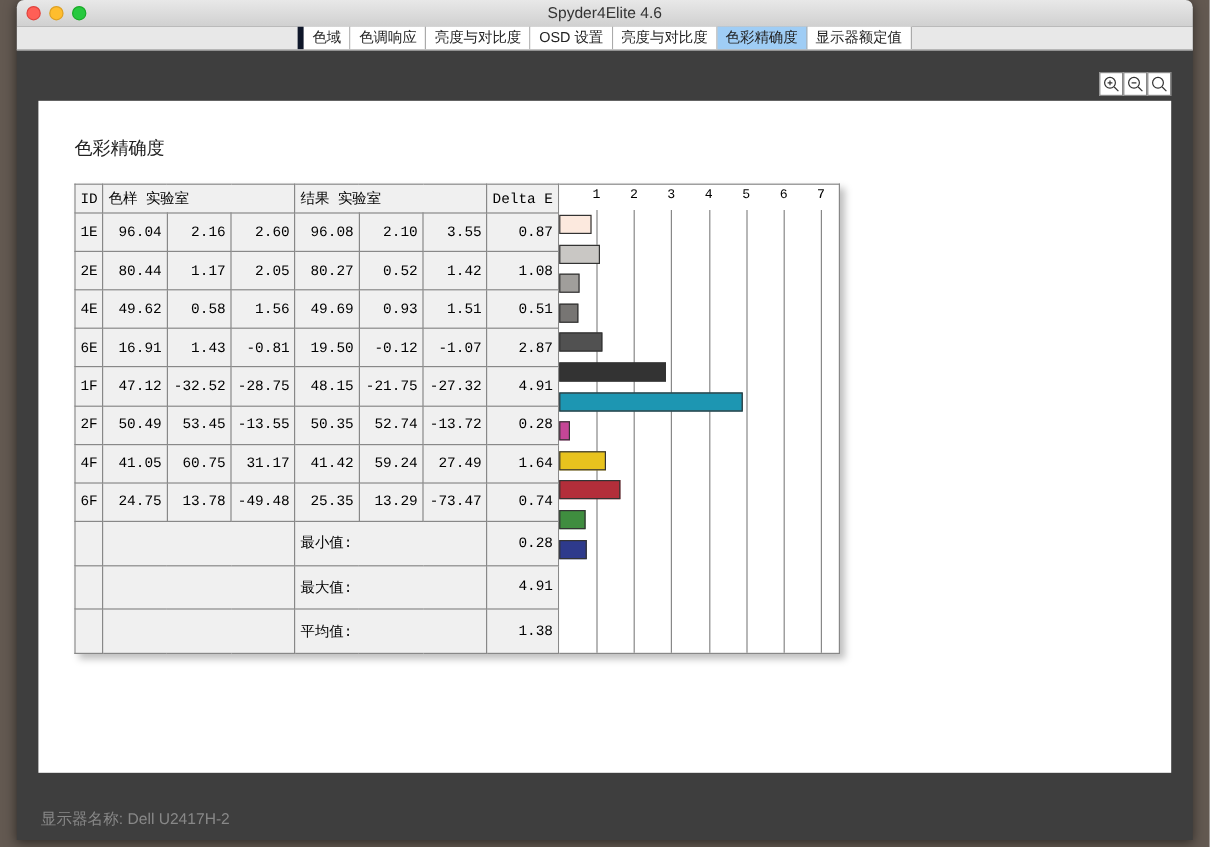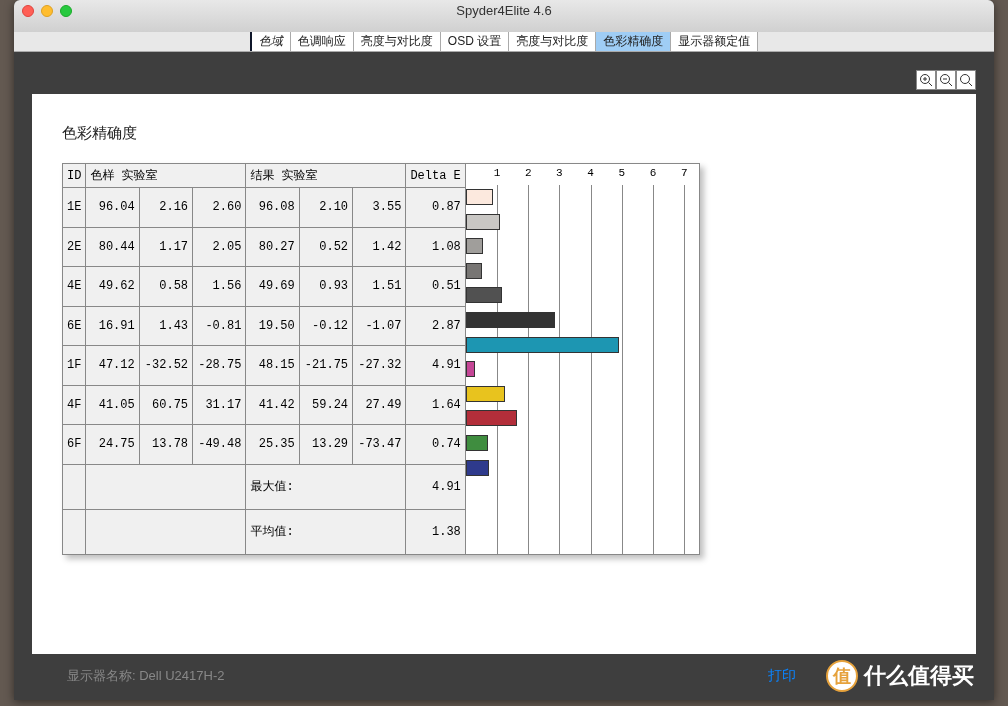--- a/index.html
+++ b/index.html
@@ -1,47 +1,47 @@
 <!DOCTYPE html>
 <html><head>
 <meta charset="utf-8">
 <style>
 * { box-sizing: border-box; margin: 0; padding: 0; }
 body { font-family: "Helvetica Neue", Arial, sans-serif; font-size: 12px; background: #635951; width: 1008px; height: 706px; overflow: hidden; position: relative; }
 .window { position: absolute; left: 14px; top: 0; width: 980px; height: 700px; background: #3e3e3e; border-radius: 6px 6px 0 0; box-shadow: 0 2px 10px rgba(0,0,0,0.5); }
-.titlebar { height: 32px; background: linear-gradient(#e8e8e8, #d0d0d0); border-radius: 6px 6px 0 0; position: relative; text-align: center; line-height: 22px; font-size: 13px; color: #333; }
+.titlebar { height: 22px; background: linear-gradient(#e8e8e8, #d0d0d0); border-radius: 6px 6px 0 0; position: relative; text-align: center; line-height: 22px; font-size: 13px; color: #333; }
 .traffic { position: absolute; left: 8px; top: 5px; display: flex; gap: 7px; }
 .dot { width: 12px; height: 12px; border-radius: 50%; }
 .dot-close { background: #ff5f56; border: 0.5px solid #e0443e;}
 .dot-min { background: #ffbd2e; border: 0.5px solid #dea123;}
 .dot-max { background: #27c93f; border: 0.5px solid #1aab29;}
 .tabbar { height: 20px; background: #e8e8e8; display: flex; justify-content: center; align-items: stretch; border-bottom: 1px solid #aaa;}
 .tab { padding: 0 7px; font-size: 12px; color: #222; border-right: 1px solid #aaa; display:flex; align-items:center; cursor: pointer; background:#fff;}
-.tab:first-child { border-left: 2px solid #0f172a; font-style: italic; }
+.tab:first-child { border-left: 5px solid #0f172a; }
 .tab.active { background: #9fcdf5; }
 .content-dark { padding: 18px; height: calc(100% - 42px); }
 .toolbar-right { display: flex; justify-content: flex-end; margin-bottom: 4px; gap: 0; }
 .icon-btn { width: 20px; height: 20px; background: #fff; border: 1px solid #888; display:flex; align-items:center; justify-content:center; cursor:pointer; font-size:12px;}
 .report { background: #fff; height: 560px; padding: 30px 30px 20px 30px; position: relative;}
 .report h2 { font-size: 15px; font-weight: normal; color: #222; margin-bottom: 20px; }
 .table-wrap { display: flex; box-shadow: 4px 4px 6px rgba(0,0,0,0.25); width: fit-content;}
 table { border-collapse: collapse; font-family: "Courier New", monospace; font-size: 12px; }
 th, td { border: 1px solid #888; padding: 3px 4px; background: #f0f0f0; white-space: nowrap; }
 th { font-weight: normal; text-align: left; }
 td.num { text-align: right; }
 td.id { text-align: left; }
 .chart-col { border: 1px solid #888; border-left: none; background: #fff; }
 .axis { height: 21px; display: flex; position: relative; font-family: "Courier New", monospace; font-size: 11px;}
 .axis span { position: absolute; top: 3px; transform: translateX(-50%); }
 .bars { }
 .bar-row { height: 24.6px; position: relative; border-bottom: 0px solid transparent; }
 .gridlines { position: absolute; inset: 0; }
 .gridline { position: absolute; top: 0; bottom: 0; width: 1px; background: #888; }
 .bar { position: absolute; top: 4px; height: 16px; left: 0; border: 1px solid #333; }
-.footer { position: absolute; bottom: 8px; left: 0; right: 0; display:flex; justify-content: space-between; align-items: center; padding: 0 20px; color: #888; font-size: 13px; margin-left: 33px;}
+.footer { position: absolute; bottom: 8px; left: 0; right: 0; display:flex; justify-content: space-between; align-items: center; padding: 0 20px; color: #888; font-size: 13px;}
 .footer-right { display:flex; align-items:center; gap: 30px;}
 .link-btn { color: #0a84ff; cursor: pointer; font-size: 14px;}
 .watermark { display:flex; align-items:center; gap: 6px; font-weight: bold; font-size: 22px; color: #fff;}
 .wm-badge { width: 32px; height: 32px; border-radius: 50%; background: #fff; color: #e6a23c; display:flex; align-items:center; justify-content:center; font-size: 18px; border: 2px solid #e6a23c;}
 </style>
 </head>
 <body>
 
 <div class="window">
   <div class="titlebar">
@@ -145,38 +145,54 @@
                 <td class="id">1F</td>
                 <td class="num">&nbsp;47.12</td>
                 <td class="num">-32.52</td>
                 <td class="num">-28.75</td>
                 <td class="num">&nbsp;48.15</td>
                 <td class="num">-21.75</td>
                 <td class="num">-27.32</td>
                 <td class="num">4.91</td>
               </tr>
               <tr>
+                <td class="id">2F</td>
+                <td class="num">&nbsp;50.49</td>
+                <td class="num">&nbsp;53.45</td>
+                <td class="num">-13.55</td>
+                <td class="num">&nbsp;50.35</td>
+                <td class="num">&nbsp;52.74</td>
+                <td class="num">-13.72</td>
+                <td class="num">0.28</td>
+              </tr>
+              <tr>
                 <td class="id">4F</td>
                 <td class="num">&nbsp;41.05</td>
                 <td class="num">&nbsp;60.75</td>
                 <td class="num">&nbsp;31.17</td>
                 <td class="num">&nbsp;41.42</td>
                 <td class="num">&nbsp;59.24</td>
                 <td class="num">&nbsp;27.49</td>
                 <td class="num">1.64</td>
               </tr>
               <tr>
                 <td class="id">6F</td>
                 <td class="num">&nbsp;24.75</td>
                 <td class="num">&nbsp;13.78</td>
                 <td class="num">-49.48</td>
                 <td class="num">&nbsp;25.35</td>
                 <td class="num">&nbsp;13.29</td>
                 <td class="num">-73.47</td>
                 <td class="num">0.74</td>
+              </tr>
+              <tr>
+                <td></td>
+                <td colspan="3"></td>
+                <td colspan="3">最小值:</td>
+                <td class="num">0.28</td>
               </tr>
               <tr>
                 <td></td>
                 <td colspan="3"></td>
                 <td colspan="3">最大值:</td>
                 <td class="num">4.91</td>
               </tr>
               <tr>
                 <td></td>
                 <td colspan="3"></td>
@@ -242,21 +258,14 @@
                 <div class="bar" style="width: 23.088px; background: rgb(46, 58, 140);"></div>
               </div>
             </div>
         </div>
       </div>
     </div>
   </div>
 
   <div class="footer">
     <span>显示器名称: Dell U2417H-2</span>
-    <div class="footer-right">
-      <span class="link-btn">打印</span>
-      <div class="watermark">
-        <div class="wm-badge">值</div>
-        <span>什么值得买</span>
-      </div>
-    </div>
   </div>
 </div>
 
 </body></html>

